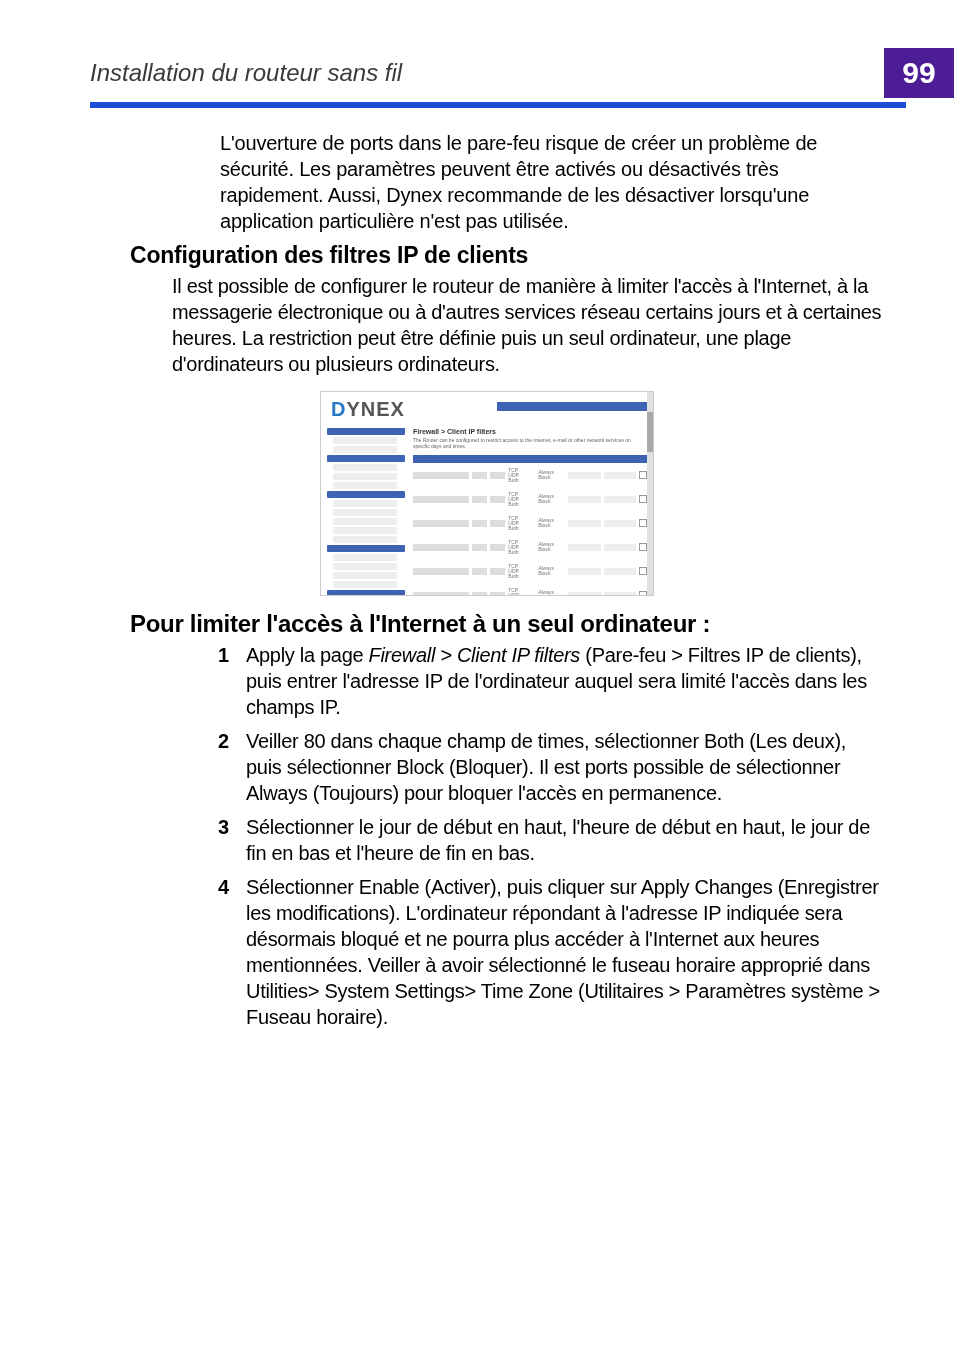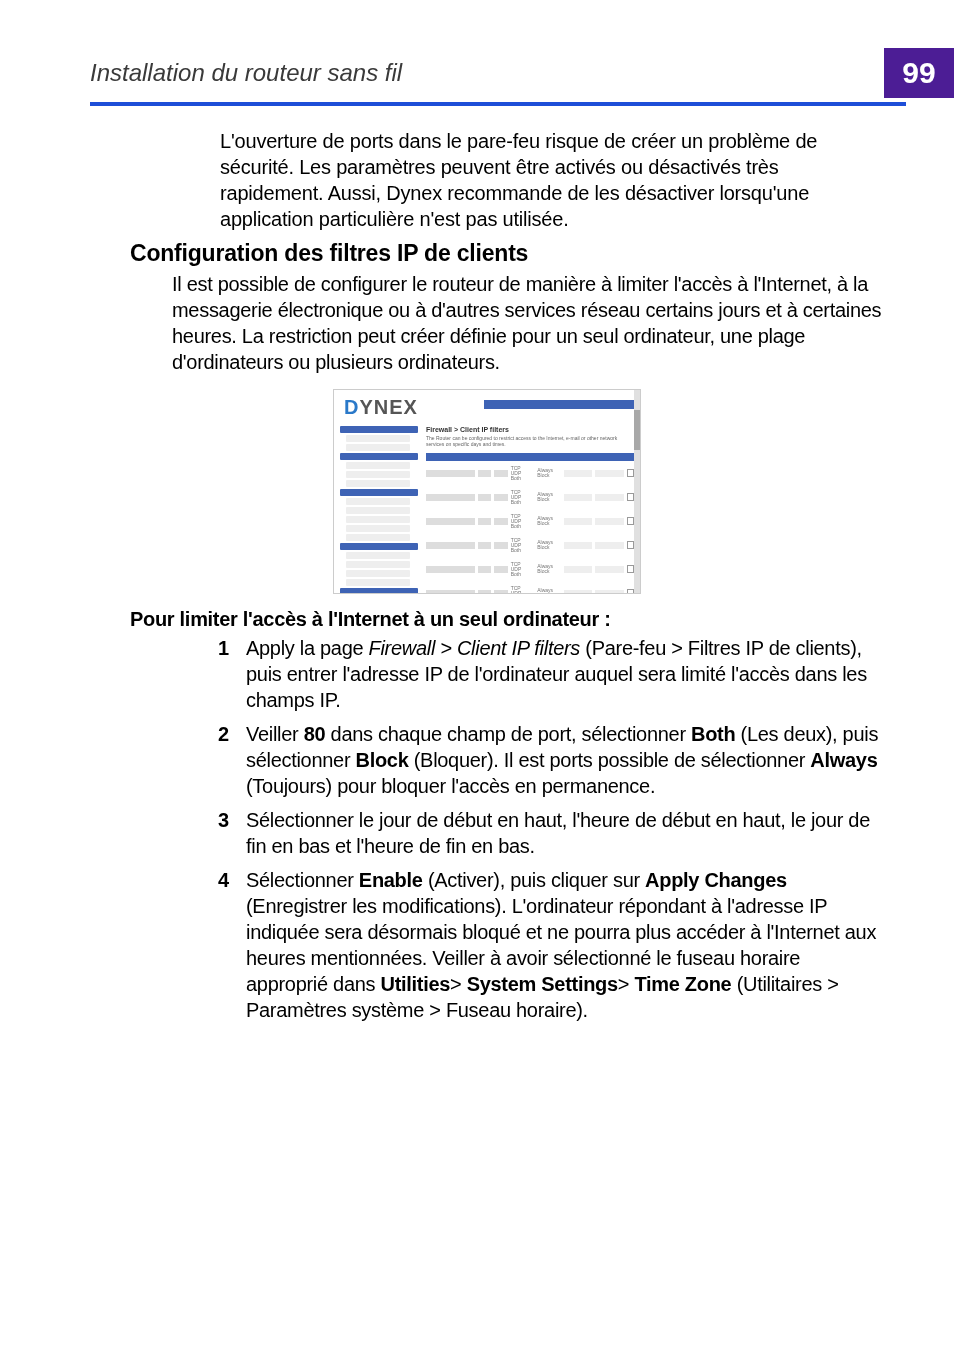--- a/index.html
+++ b/index.html
@@ -12,21 +12,21 @@
       background: #ffffff;
       width: 954px;
       height: 1352px;
       position: relative;
       color: #000;
     }
     .header {
       display: flex;
       align-items: center;
       padding: 0 0 4px 0;
-      border-bottom: 4px solid #1d4ed8;
+      border-bottom: 6px solid #1d4ed8;
       margin: 48px 48px 0 90px;
     }
     .header-title {
       font-style: italic;
       font-weight: 500;
       font-size: 24px;
       color: #3a3a3a;
       flex: 1;
     }
     .page-badge {
@@ -58,30 +58,30 @@
     }
     .section-para {
       margin-left: 82px;
       font-size: 20px;
       line-height: 1.3;
       margin-top: 4px;
       letter-spacing: -0.3px;
     }
     .screenshot {
       margin: 14px auto 14px auto;
-      width: 308px;
+      width: 334px;
       height: 205px;
       border: 1px solid #ccc;
       background: #fff;
       position: relative;
       overflow: hidden;
     }
     .setup-head {
       font-weight: bold;
-      font-size: 20px;
+      font-size: 24px;
       margin-left: 40px;
       margin-top: 6px;
       letter-spacing: -0.3px;
     }
     .list {
       margin-left: 128px;
       margin-top: 4px;
     }
     .list-item {
       display: flex;
@@ -95,21 +95,21 @@
       min-width: 28px;
       text-align: left;
     }
     .list-body {
       flex: 1;
     }
     .ital {
       font-style: italic;
     }
     .bold {
-      font-weight: bold;
+      font-weight: normal;
     }
 
     
     .ss-logo {
       position: absolute;
       top: 6px;
       left: 10px;
       font-weight: bold;
       font-size: 20px;
       color: #555;
@@ -216,21 +216,21 @@
   <div class="header-title">Installation du routeur sans fil</div>
   <div class="page-badge">99</div>
 </div>
 
 <div class="content">
 
   <p class="para-indented">L'ouverture de ports dans le pare-feu risque de créer un problème de sécurité. Les paramètres peuvent être activés ou désactivés très rapidement. Aussi, Dynex recommande de les désactiver lorsqu'une application particulière n'est pas utilisée.</p>
 
   <h2 class="section-heading">Configuration des filtres IP de clients</h2>
 
-  <p class="section-para">Il est possible de configurer le routeur de manière à limiter l'accès à l'Internet, à la messagerie électronique ou à d'autres services réseau certains jours et à certaines heures. La restriction peut créer définie pour un seul ordinateur, une plage d'ordinateurs ou plusieurs ordinateurs.</p>
+  <p class="section-para">Il est possible de configurer le routeur de manière à limiter l'accès à l'Internet, à la messagerie électronique ou à d'autres services réseau certains jours et à certaines heures. La restriction peut être définie puis un seul ordinateur, une plage d'ordinateurs ou plusieurs ordinateurs.</p>
 
   <div class="screenshot">
     <div class="ss-scroll"></div>
     <div class="ss-thumb"></div>
     <div class="ss-logo"><span class="d">D</span>YNEX</div>
     <div class="ss-topbar"></div>
     <div class="ss-sidebar">
       <div class="ss-side-item h1"></div>
       <div class="ss-side-item sub"></div>
       <div class="ss-side-item sub"></div>
@@ -326,21 +326,21 @@
     <div class="list-item">
       <div class="list-num">1</div>
       <div class="list-body">
         <span>Apply la page </span><span class="ital">Firewall &gt; Client IP filters</span><span> (Pare-feu &gt; Filtres IP de clients), puis entrer l'adresse IP de l'ordinateur auquel sera limité l'accès dans les champs IP.</span>
       </div>
     </div>
 
     <div class="list-item">
       <div class="list-num">2</div>
       <div class="list-body">
-        <span>Veiller </span><span class="bold">80</span><span> dans chaque champ de port, sélectionner </span><span class="bold">Both</span><span> (Les deux), puis sélectionner </span><span class="bold">Block</span><span> (Bloquer). Il est ports possible de sélectionner </span><span class="bold">Always</span><span> (Toujours) pour bloquer l'accès en permanence.</span>
+        <span>Veiller </span><span class="bold">80</span><span> dans chaque champ de times, sélectionner </span><span class="bold">Both</span><span> (Les deux), puis sélectionner </span><span class="bold">Block</span><span> (Bloquer). Il est ports possible de sélectionner </span><span class="bold">Always</span><span> (Toujours) pour bloquer l'accès en permanence.</span>
       </div>
     </div>
 
     <div class="list-item">
       <div class="list-num">3</div>
       <div class="list-body">Sélectionner le jour de début en haut, l'heure de début en haut, le jour de fin en bas et l'heure de fin en bas.</div>
     </div>
 
     <div class="list-item">
       <div class="list-num">4</div>

